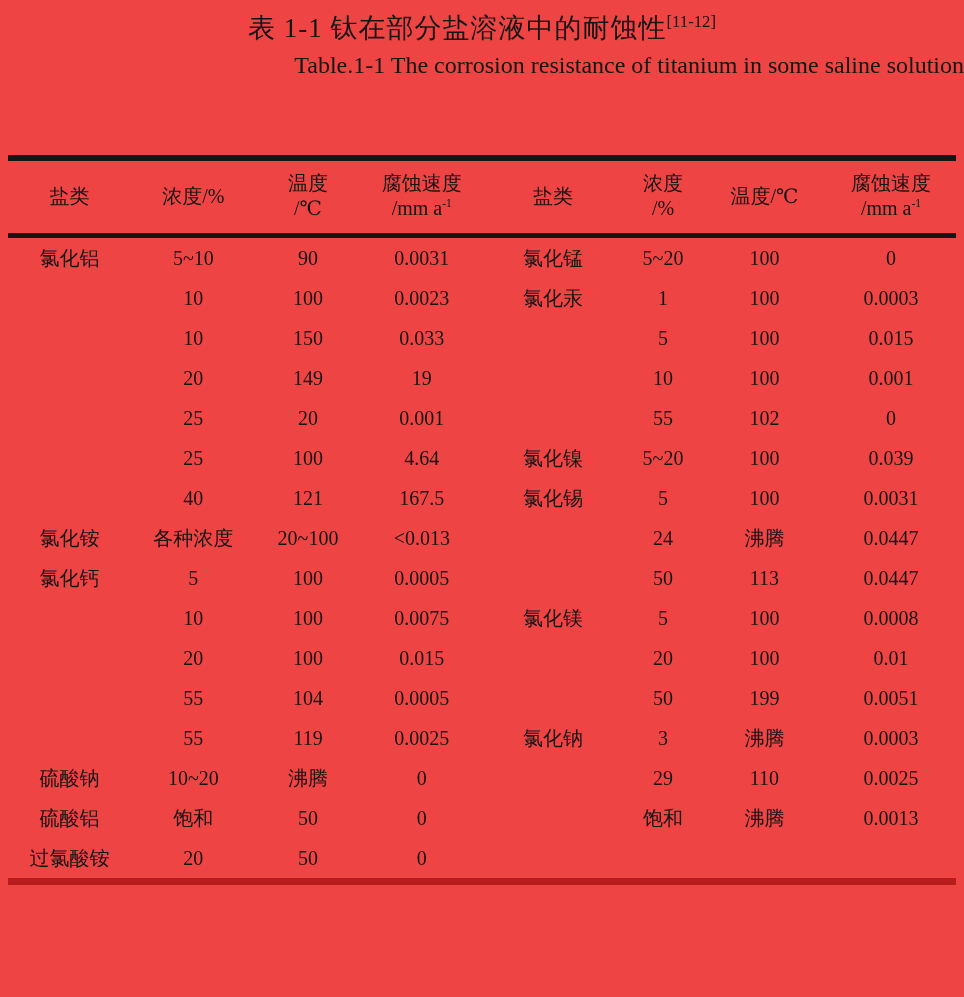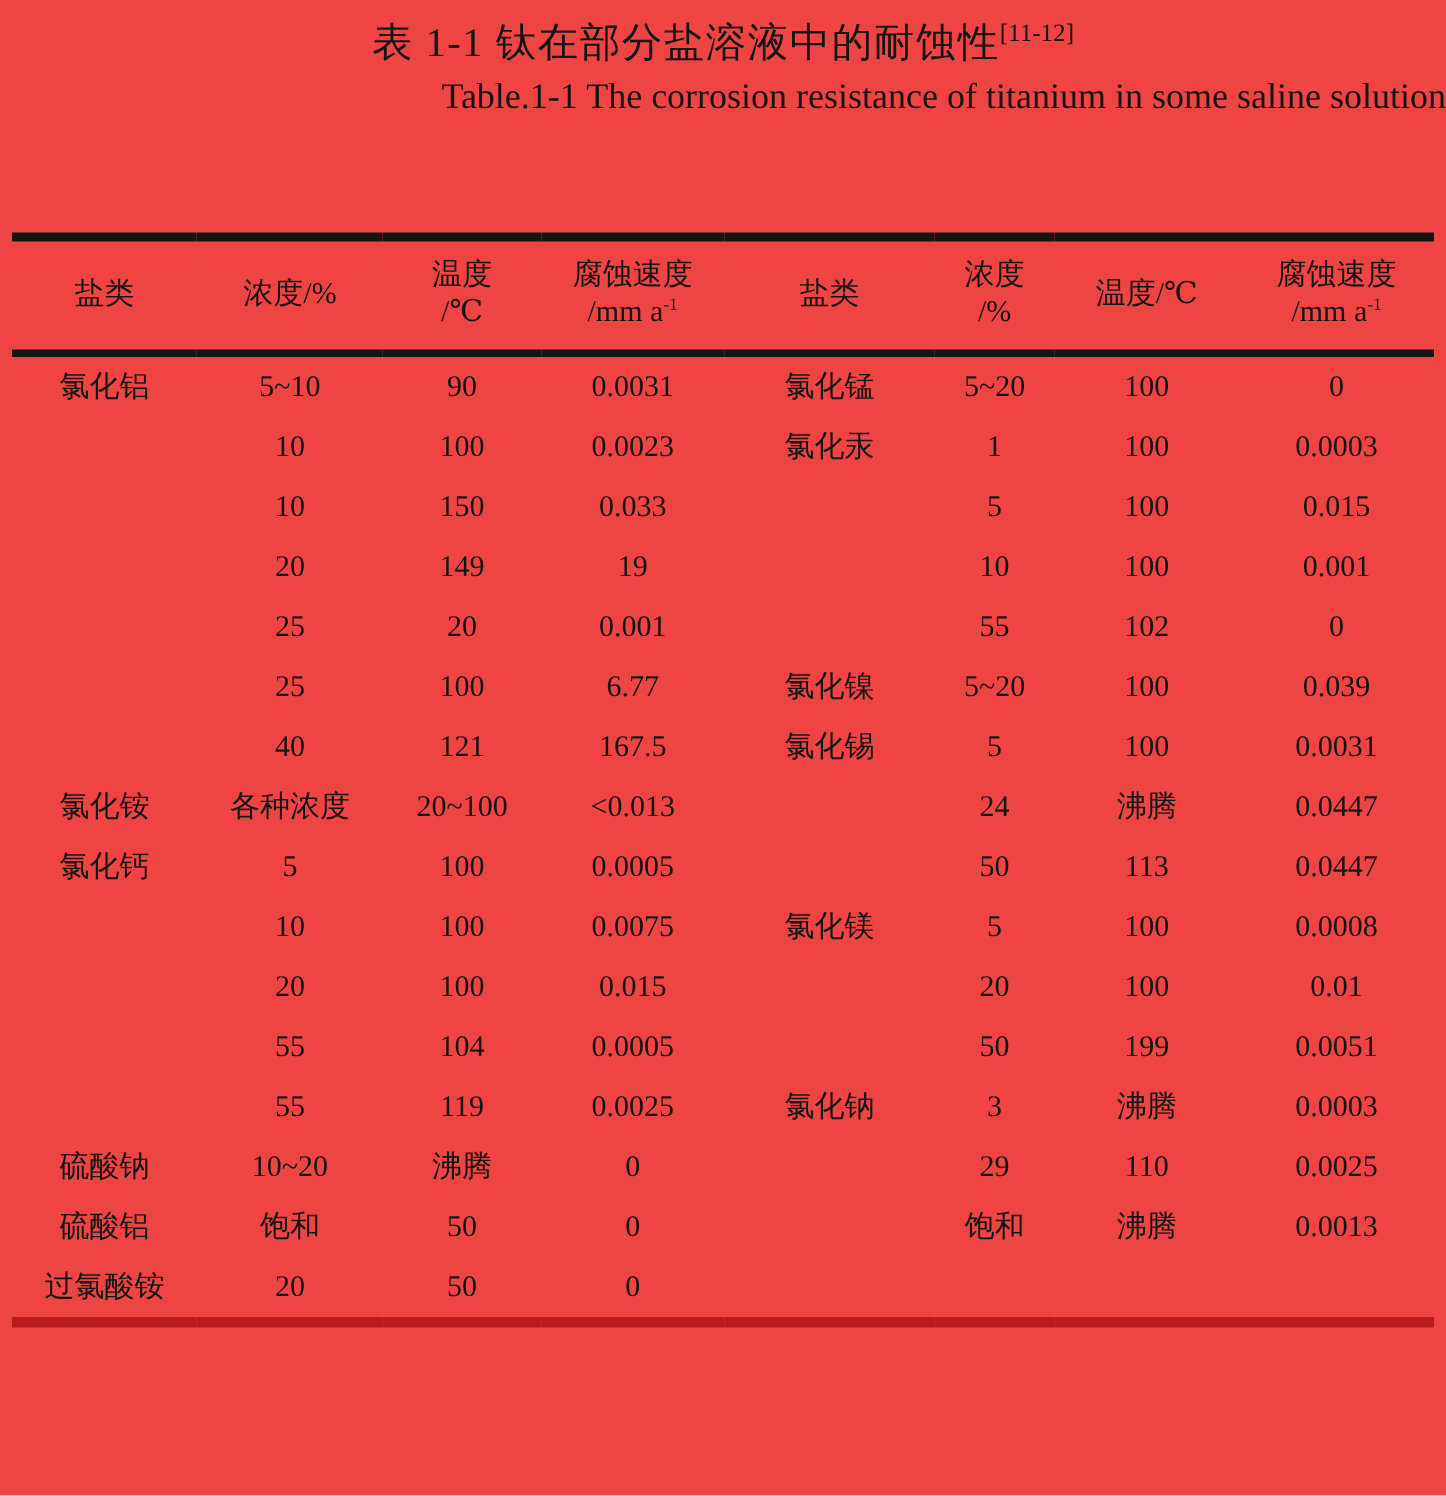--- a/index.html
+++ b/index.html
@@ -175,21 +175,21 @@
           <td>0.001</td>
           <td></td>
           <td>55</td>
           <td>102</td>
           <td>0</td>
         </tr>
         <tr>
           <td></td>
           <td>25</td>
           <td>100</td>
-          <td>6.77</td>
+          <td>4.64</td>
           <td>氯化镍</td>
           <td>5~20</td>
           <td>100</td>
           <td>0.039</td>
         </tr>
         <tr>
           <td></td>
           <td>40</td>
           <td>121</td>
           <td>167.5</td>

